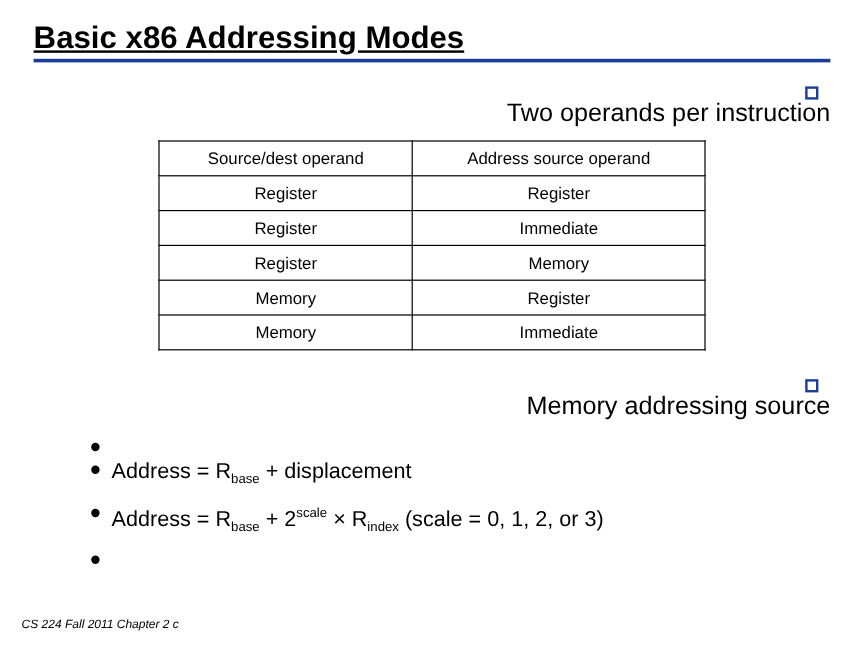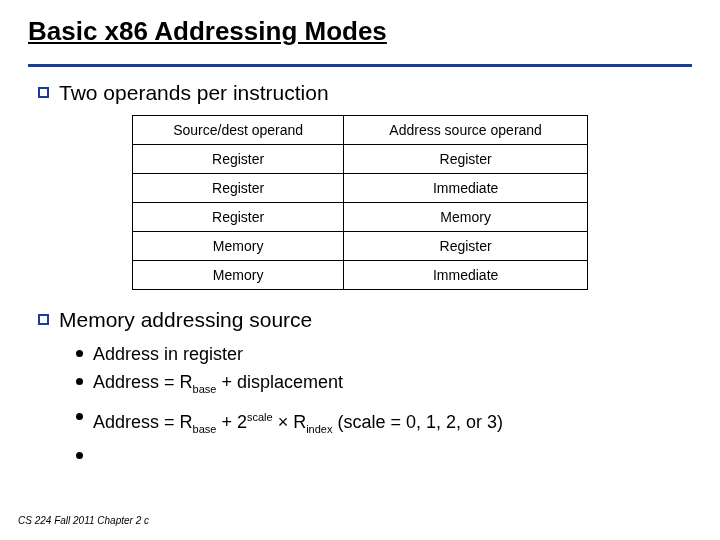--- a/index.html
+++ b/index.html
@@ -12,28 +12,29 @@
     color: #000;
     position: relative;
   }
   .slide {
     padding: 16px 28px 0 28px;
   }
   .title {
     font-size: 26px;
     font-weight: bold;
     text-decoration: underline;
-    padding-bottom: 17px;
+    padding-bottom: 2px;
     border-bottom: 3px solid #1a3c9c;
     margin-bottom: 14px;
   }
   .bullet-row {
     display: flex;
-    align-items: flex-start;
+    align-items: flex-end;
     margin: 6px 0 10px 10px;
+    flex-direction: column;
   }
   .sq-bullet {
     width: 11px;
     height: 11px;
     border: 2px solid #1a3c9c;
     margin-top: 6px;
     margin-right: 10px;
     flex-shrink: 0;
   }
   .bullet-text {
@@ -123,21 +124,20 @@
     </table>
 
   <div class="bullet-row">
     <div class="sq-bullet"></div>
     <div class="bullet-text">Memory addressing source</div>
   </div>
 
   <div class="sub-list">
     <div class="sub-row">
       <div class="dot-bullet"></div>
-      <div class="sub-text">Address in register</div>
     </div>
     <div class="sub-row">
       <div class="dot-bullet"></div>
       <div class="sub-text">
         <span>Address = R</span><sub>base</sub><span> + displacement</span>
       </div>
     </div>
     <div class="sub-row">
       <div class="dot-bullet"></div>
       <div class="sub-text">

